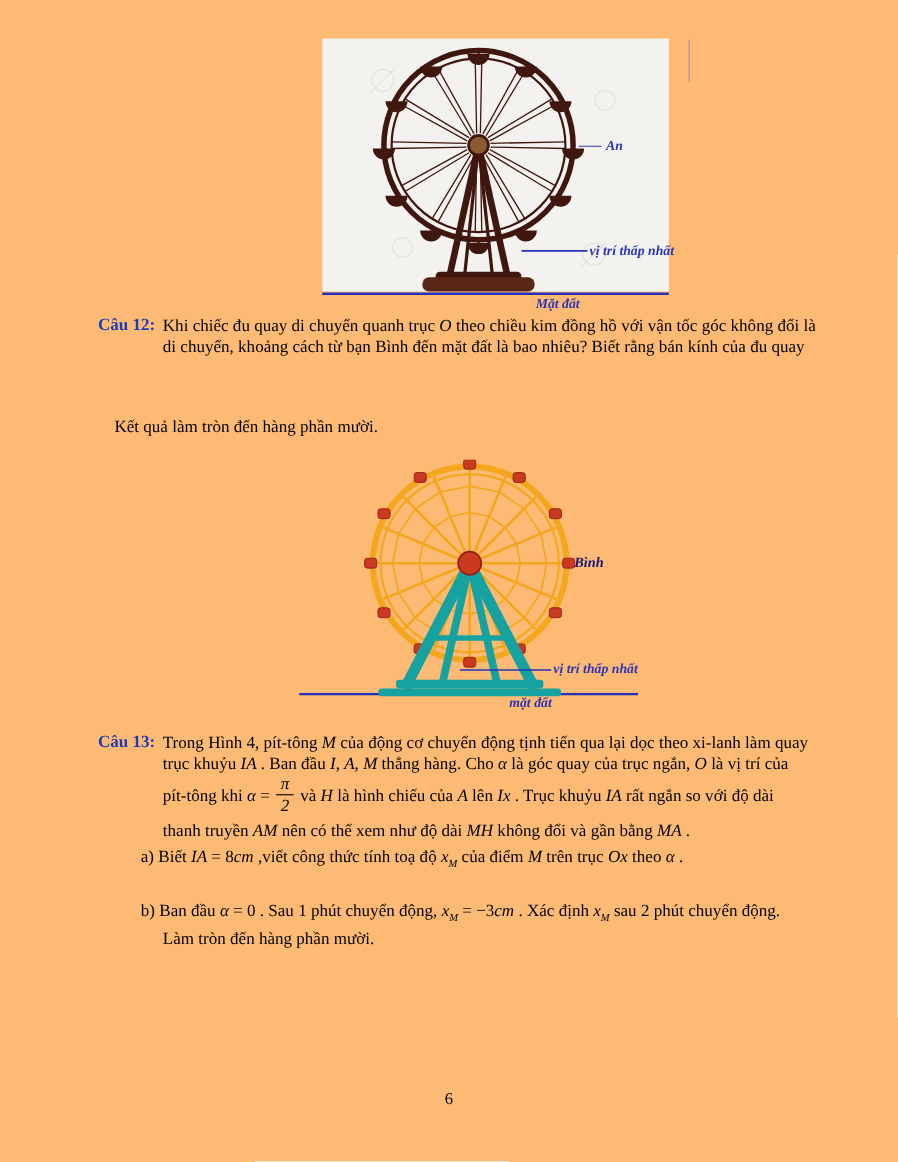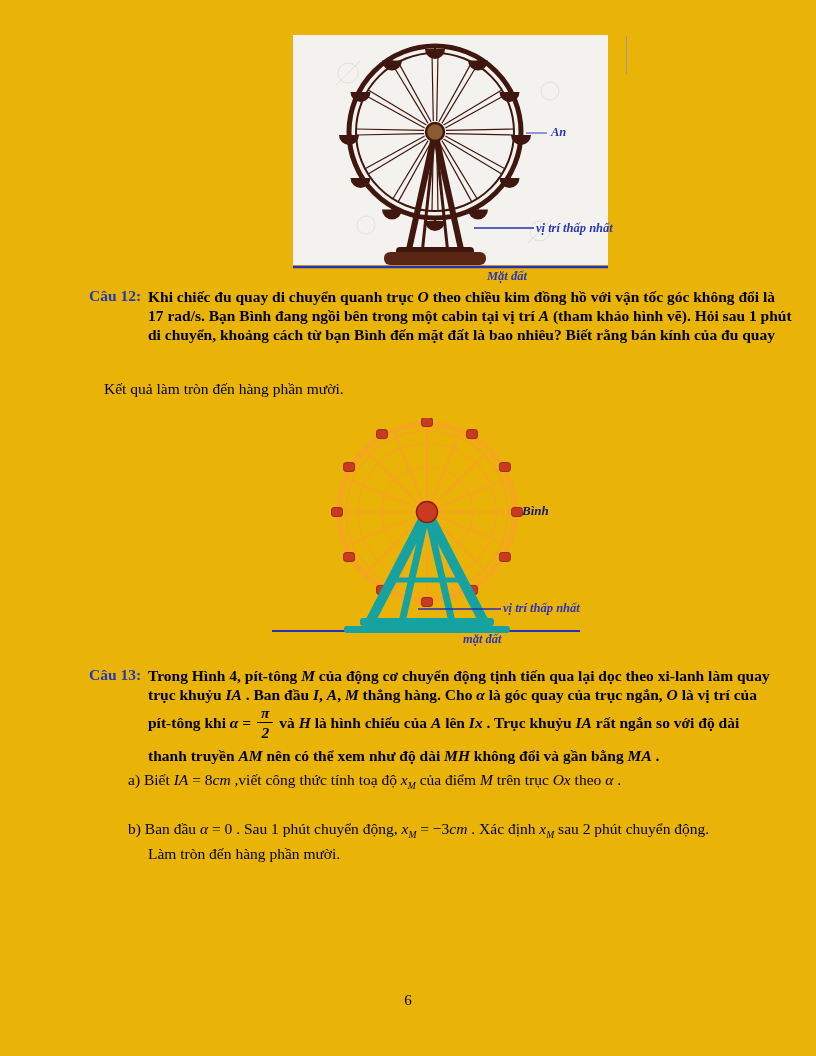--- a/index.html
+++ b/index.html
@@ -1,42 +1,42 @@
 <!DOCTYPE html>
 <html style="--accent-blue: #1f3bb3; --figure-label-blue: #2b35b5; --figure-label-dark: #161679; --ground-blue: #2531b8; --fig1-bg: #f4f2ef; --wheel1-dark: #40170e; --wheel1-hub: #8a5a33; --wheel1-base: #5a2616; --wheel2-yellow: #f4a71d; --wheel2-red: #c93a20; --wheel2-red-dark: #8f1d12; --wheel2-teal: #17a2a2;"><head>
 <meta charset="utf-8">
 <style>
   * { margin:0; padding:0; box-sizing:border-box; }
   html,body { background:#ffffff; }
   body {
     width:816px; height:1056px; position:relative; overflow:hidden;
     font-family:"Liberation Serif", serif; color:#000;
   }
-  .page { position:absolute; inset:0; background:#eab308; }
+  .page { position:absolute; inset:0; background:#fdba74; }
 
   .fig { position:absolute; }
   .fig1 { left:288px; top:33px; width:332px; height:250px; }
   .fig2 { left:268px; top:418px; width:322px; height:232px; }
 
   .svglabel {
     font-family:"Liberation Serif", serif; font-style:italic; font-weight:bold;
     fill:var(--figure-label-blue); font-size:12.5px;
   }
   .svglabel-dark { fill:var(--figure-label-dark); font-size:13px; }
   .wm { stroke:#e4e1dc; fill:none; }
 
   .question { position:absolute; left:3px; width:816px; font-size:15.5px; }
   .q12 { top:287px; }
   .q13 { top:666px; }
   .qlabel {
     position:absolute; left:86px; top:0; font-weight:bold;
     color:var(--accent-blue); white-space:nowrap;
   }
   .qbody { margin-left:145px; width:640px; }
-  .qline { line-height:19px; white-space:nowrap;font-weight:bold; }
+  .qline { line-height:19px; white-space:nowrap; }
   .qline-frac { line-height:normal; padding:2px 0 3px; }
   .qitem { line-height:19px; margin-left:-20px; white-space:nowrap; }
   .qitem-a { margin-top:5px; }
   .qitem-b { margin-top:24px; }
   .qitem-cont { line-height:19px; }
 
   .note { position:absolute; left:104px; top:380px; font-size:15.5px; }
 
   .it { font-style:italic; }
   sub.it { font-size:0.62em; }
@@ -143,21 +143,20 @@
       <text x="199" y="247" class="svglabel">Mặt đất</text>
     </svg>
   </div>
 
   <div class="artifact"></div>
 
   <div class="question q12">
     <span class="qlabel">Câu 12:</span>
     <div class="qbody">
       <div class="qline"><span>Khi chiếc đu quay di chuyển quanh trục </span><span class="it">O</span><span> theo chiều kim đồng hồ với vận tốc góc không đổi là</span></div>
-      <div class="qline"><span>17 rad/s. Bạn Bình đang ngồi bên trong một cabin tại vị trí </span><span class="it">A</span><span> (tham khảo hình vẽ). Hỏi sau 1 phút</span></div>
       <div class="qline"><span>di chuyển, khoảng cách từ bạn Bình đến mặt đất là bao nhiêu? Biết rằng bán kính của đu quay</span></div>
     </div>
   </div>
 
   <div class="note">Kết quả làm tròn đến hàng phần mười.</div>
 
   <div class="fig fig2">
     <svg viewBox="0 0 322 232" width="322" height="232">
       <g>
         <g id="fw2-spokes">

